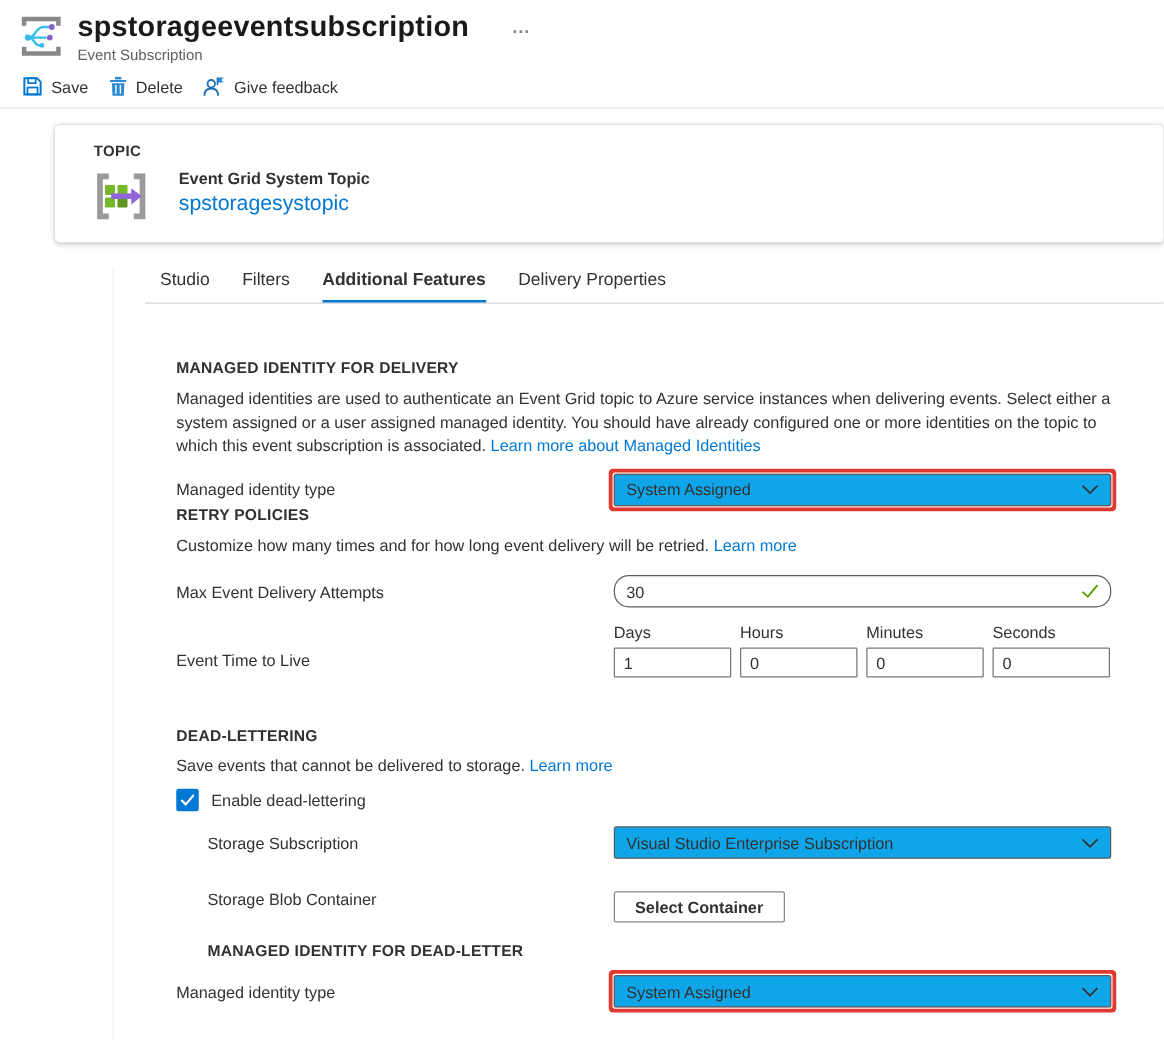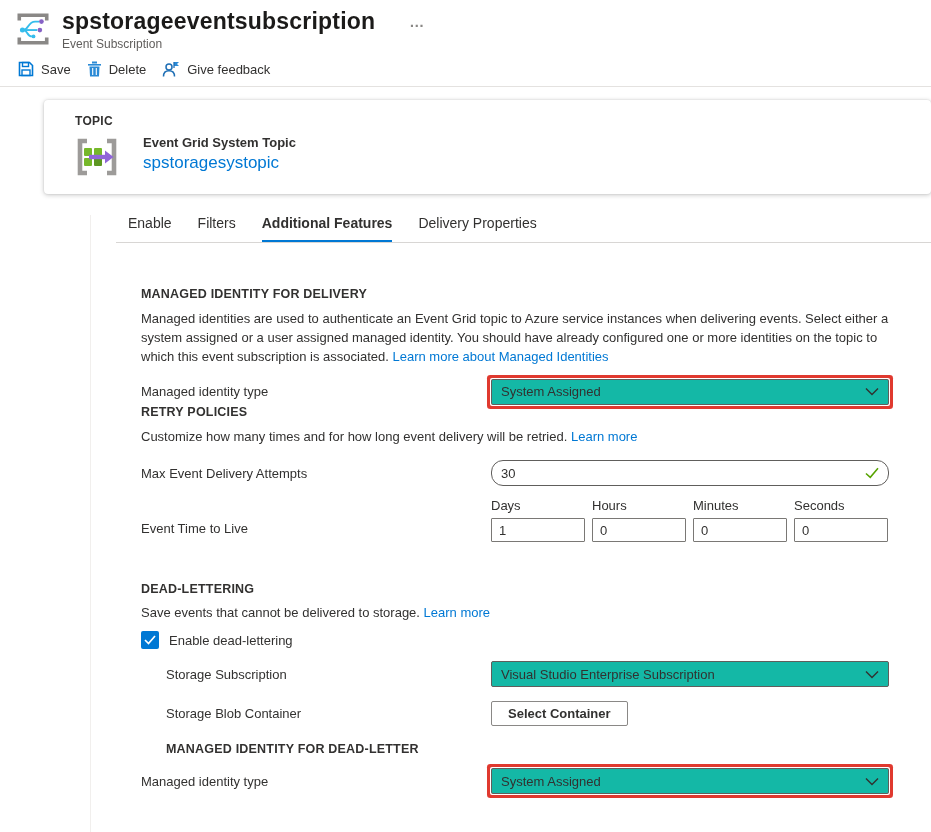--- a/index.html
+++ b/index.html
@@ -40,39 +40,39 @@
   .form-area { padding:0 0 0 50px; }
   .section-title { font-size:12.5px; font-weight:700; color:#323130; letter-spacing:.2px; }
   .desc { font-size:13px; color:#323130; line-height:1.45; max-width:756px; margin-top:9px; }
   .link { color:#0078d4; cursor:pointer; text-decoration:none; }
 
   .form-row { display:flex; align-items:center; width:748px; }
   .row-label { flex:none; width:350px; font-size:13px; color:#323130; }
   .row-label.indent { width:325px; margin-left:25px; }
   .row-control { width:398px; }
 
-  .select { height:26px; border:1px solid #605e5c; border-radius:2px; background:#14b8a6;
+  .select { height:26px; border:1px solid #605e5c; border-radius:2px; background:#0ea5e9;
     display:flex; align-items:center; justify-content:space-between; padding:0 9px; font-size:13px; cursor:pointer; }
   .red-annotation { box-shadow:0 0 0 1px #fff, 0 0 0 4px #e0392f; border-radius:1px; }
 
   .text-input { height:26px; width:100%; border:1px solid #605e5c; border-radius:12px;
     display:flex; align-items:center; justify-content:space-between; padding:0 9px; background:#fff; }
   .text-input input { border:none; outline:none; font-size:13px; font-family:inherit; color:#323130; width:100%; }
 
   .ttl-group { display:flex; gap:7px; }
   .ttl-cell { width:94px; }
   .ttl-label { font-size:13px; color:#323130; margin-bottom:5px; }
   .ttl-input { width:94px; height:24px; border:1px solid #7a7875; border-radius:1px; padding:0 7px; font-size:13px; font-family:inherit; color:#323130; outline:none; }
 
   .checkbox-row { display:flex; align-items:center; gap:10px; margin-top:8px; }
   .checkbox { width:18px; height:18px; background:#0078d4; border-radius:2px; display:flex; align-items:center; justify-content:center; cursor:pointer; flex:none; }
   .checkbox-label { font-size:13px; color:#323130; }
 
   .btn-secondary { display:inline-block; border:1px solid #8a8886; background:#fff; border-radius:2px;
-    font-size:13px; font-weight:600; color:#323130; padding:4px 16px; cursor:pointer; font-family:inherit; }
+    font-size:13px; font-weight:600; color:#323130; padding:4px 16px; cursor:pointer; font-family:inherit;margin-top:12px; }
 
   .mt12 { margin-top:12px; } .mt14 { margin-top:14px; } .mt36 { }
   .mt40 { margin-top:40px; } .mt44 { margin-top:44px; } .mt16 { margin-top:16px; }
 </style>
 </head>
 <body>
 
 <div class="page-header">
   <svg class="title-icon" viewBox="0 0 36 36">
     <path d="M5 10 V5 H31 V10" fill="none" stroke="#8a8886" stroke-width="3.4"></path>
@@ -141,21 +141,21 @@
     <div>
       <div class="topic-type">Event Grid System Topic</div>
       <div class="topic-link">spstoragesystopic</div>
     </div>
   </div>
 </div>
 
 <div class="content">
 
   <div class="tabs">
-    <div class="tab">Enable</div>
+    <div class="tab">Studio</div>
     <div class="tab">Filters</div>
     <div class="tab active">Additional Features</div>
     <div class="tab">Delivery Properties</div>
   </div>
   <div class="tabs-divider"></div>
 
   <div class="form-area">
 
     <div class="section-title mt44">MANAGED IDENTITY FOR DELIVERY</div>
     <div class="desc">

